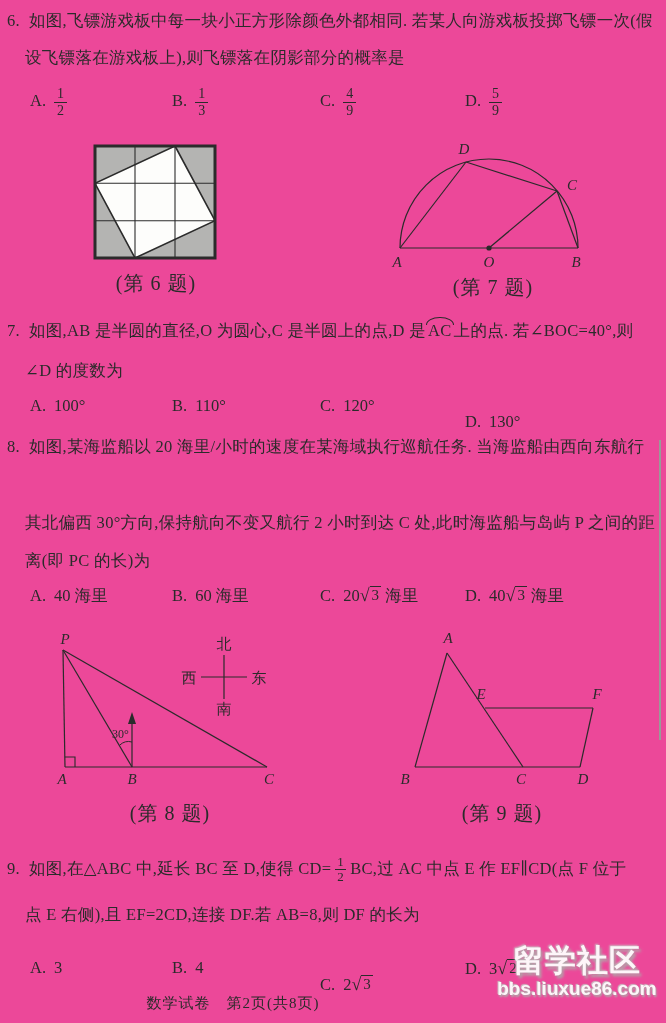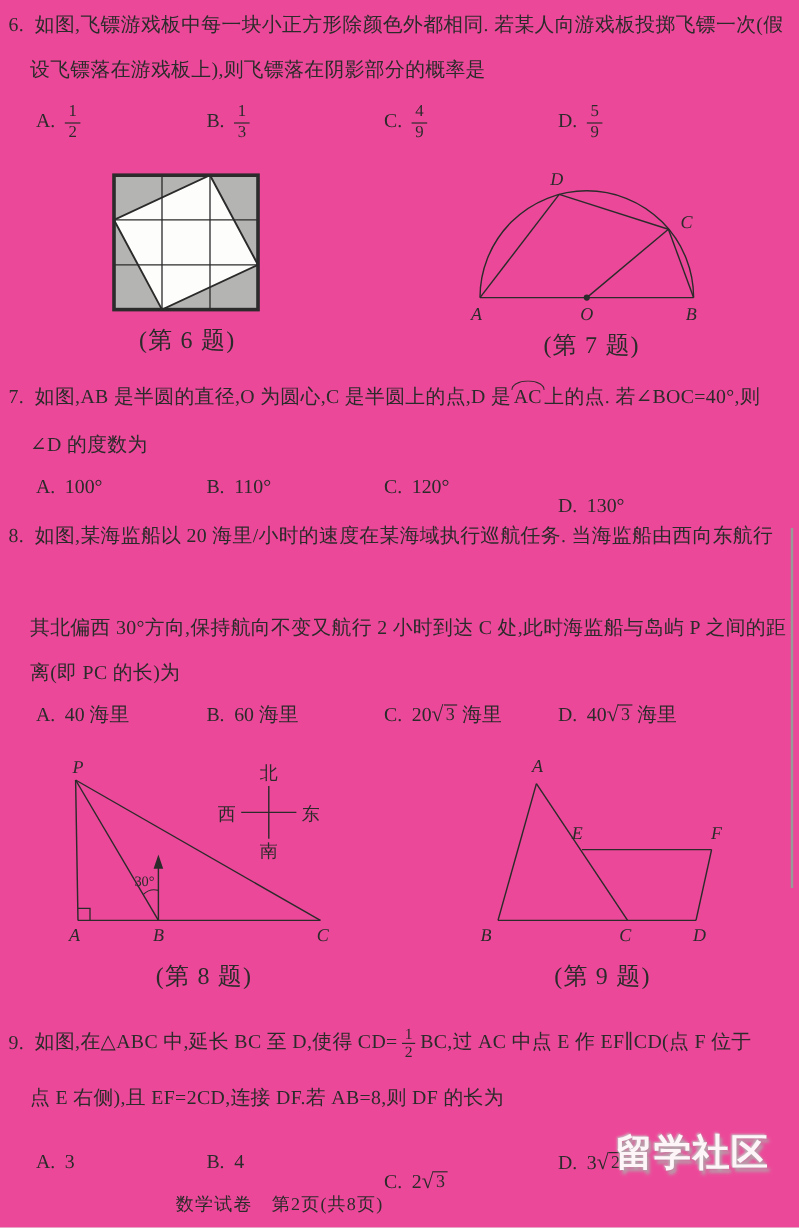--- a/index.html
+++ b/index.html
@@ -183,15 +183,16 @@
     <span class="opt" style="left:320px; top:958px;margin-top:16px;"><span class="lbl">C.</span><span>2</span><span class="sqrt-sign">√</span><span class="rad">3</span></span>
     <span class="opt" style="left:465px; top:958px;text-align:center;"><span class="lbl">D.</span><span>3</span><span class="sqrt-sign">√</span><span class="rad">2</span></span>
   </div>
 
   <div class="footer">数学试卷　第2页(共8页)</div>
 
   <div class="edge-artifact" style="left:659px; top:440px; height:300px;"></div>
 
   <div class="wm">
     <div class="wm-title">留学社区</div>
+    <div class="wm-site">bbs.liuxue86.com</div>
   </div>
 
 </div>
 
 </body></html>

